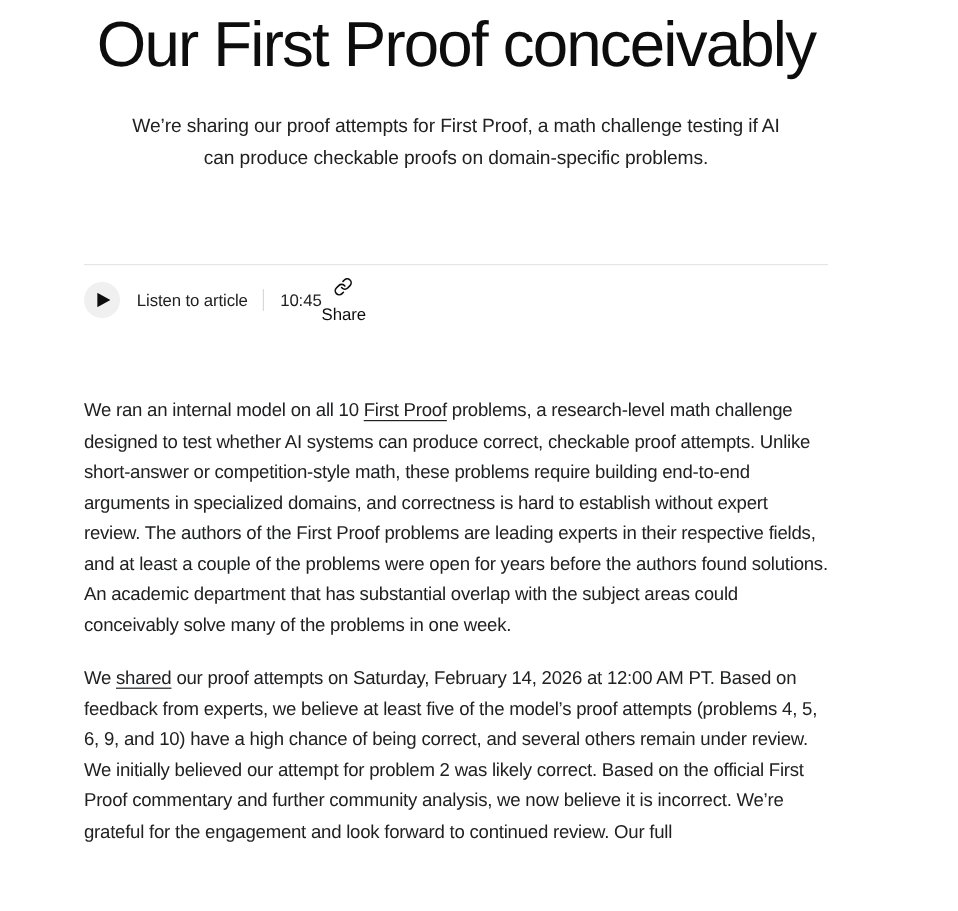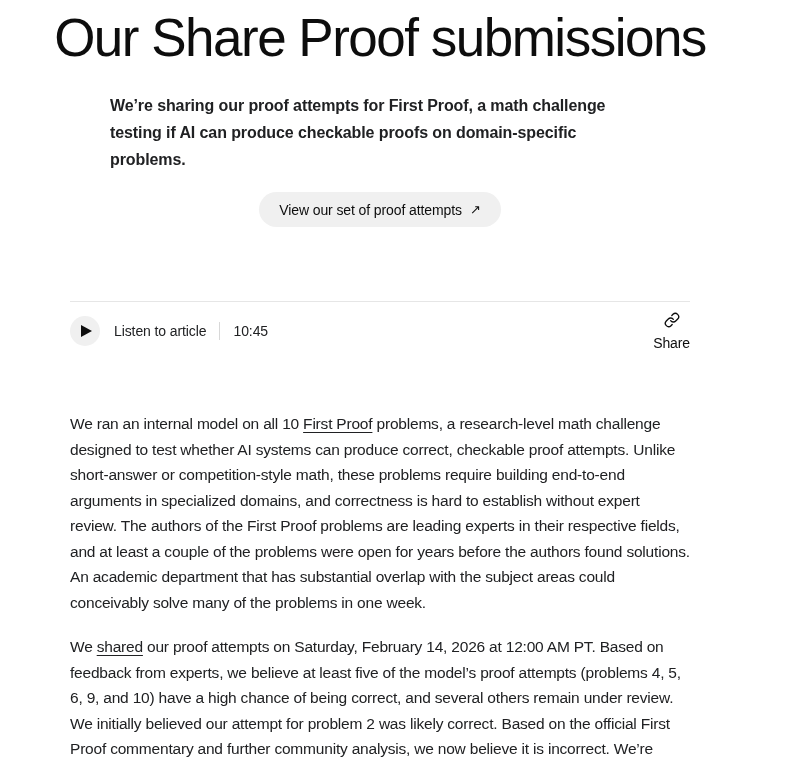--- a/index.html
+++ b/index.html
@@ -16,25 +16,25 @@
     font-size: 53px;
     line-height: 1.12;
     font-weight: 500;
     letter-spacing: -1.5px;
     color: var(--title, #0d0d0d);
   }
 
   .subtitle {
     margin: 25px auto 0;
     max-width: 540px;
+    text-align: center;
     font-size: 16px;
     line-height: 27px;
     letter-spacing: -0.1px;
     color: var(--text, #202123);
-    font-weight: bold;
   }
 
   .cta-row { text-align: center; margin-top: 19px; }
   .cta-button {
     display: inline-flex; align-items: center; gap: 8px;
     height: 35px; padding: 0 20px;
     background: var(--button_bg, #f0f0f0);
     border: none; border-radius: 999px;
     font-family: inherit; font-size: 14px; letter-spacing: -0.1px;
     color: var(--title, #0d0d0d);
@@ -46,21 +46,21 @@
 
   .divider {
     border: none;
     border-top: 1px solid var(--divider, #e6e6e6);
     margin-top: 74px;
   }
 
   .audio-row {
     margin-top: 12px;
     height: 34px;
-    display: flex; align-items: center; justify-content: space-between;
+    display: flex; align-items: center; 
   }
   .audio-left { display: flex; align-items: center; }
   .play-button {
     width: 30px; height: 30px; border-radius: 50%;
     background: var(--button_bg, #f0f0f0); border: none;
     display: inline-flex; align-items: center; justify-content: center;
     cursor: pointer;
   }
   .play-button svg { display: block; margin-left: 2px; }
   .listen-label { margin-left: 14px; font-size: 14px; letter-spacing: -0.1px; }
@@ -89,30 +89,24 @@
     color: inherit;
     text-decoration-thickness: 1px;
     text-underline-offset: 3px;
   }
 </style>
 </head>
 <body>
 
 <div class="page">
 
-  <h1 class="page-title">Our Share Proof submissions</h1>
+  <h1 class="page-title">Our First Proof conceivably</h1>
 
   <p class="subtitle">We’re sharing our proof attempts for First Proof, a math challenge testing if AI can produce checkable proofs on domain-specific problems.</p>
 
-  <div class="cta-row">
-    <button class="cta-button">
-      <span>View our set of proof attempts</span>
-      <span class="cta-arrow">↗</span>
-    </button>
-  </div>
 
   <div class="content">
 
     <hr class="divider">
 
     <div class="audio-row">
       <div class="audio-left">
         <button class="play-button">
           <svg width="11" height="12" viewBox="0 0 11 12">
             <path d="M0 0 L11 6 L0 12 Z" fill="#0d0d0d"></path>

